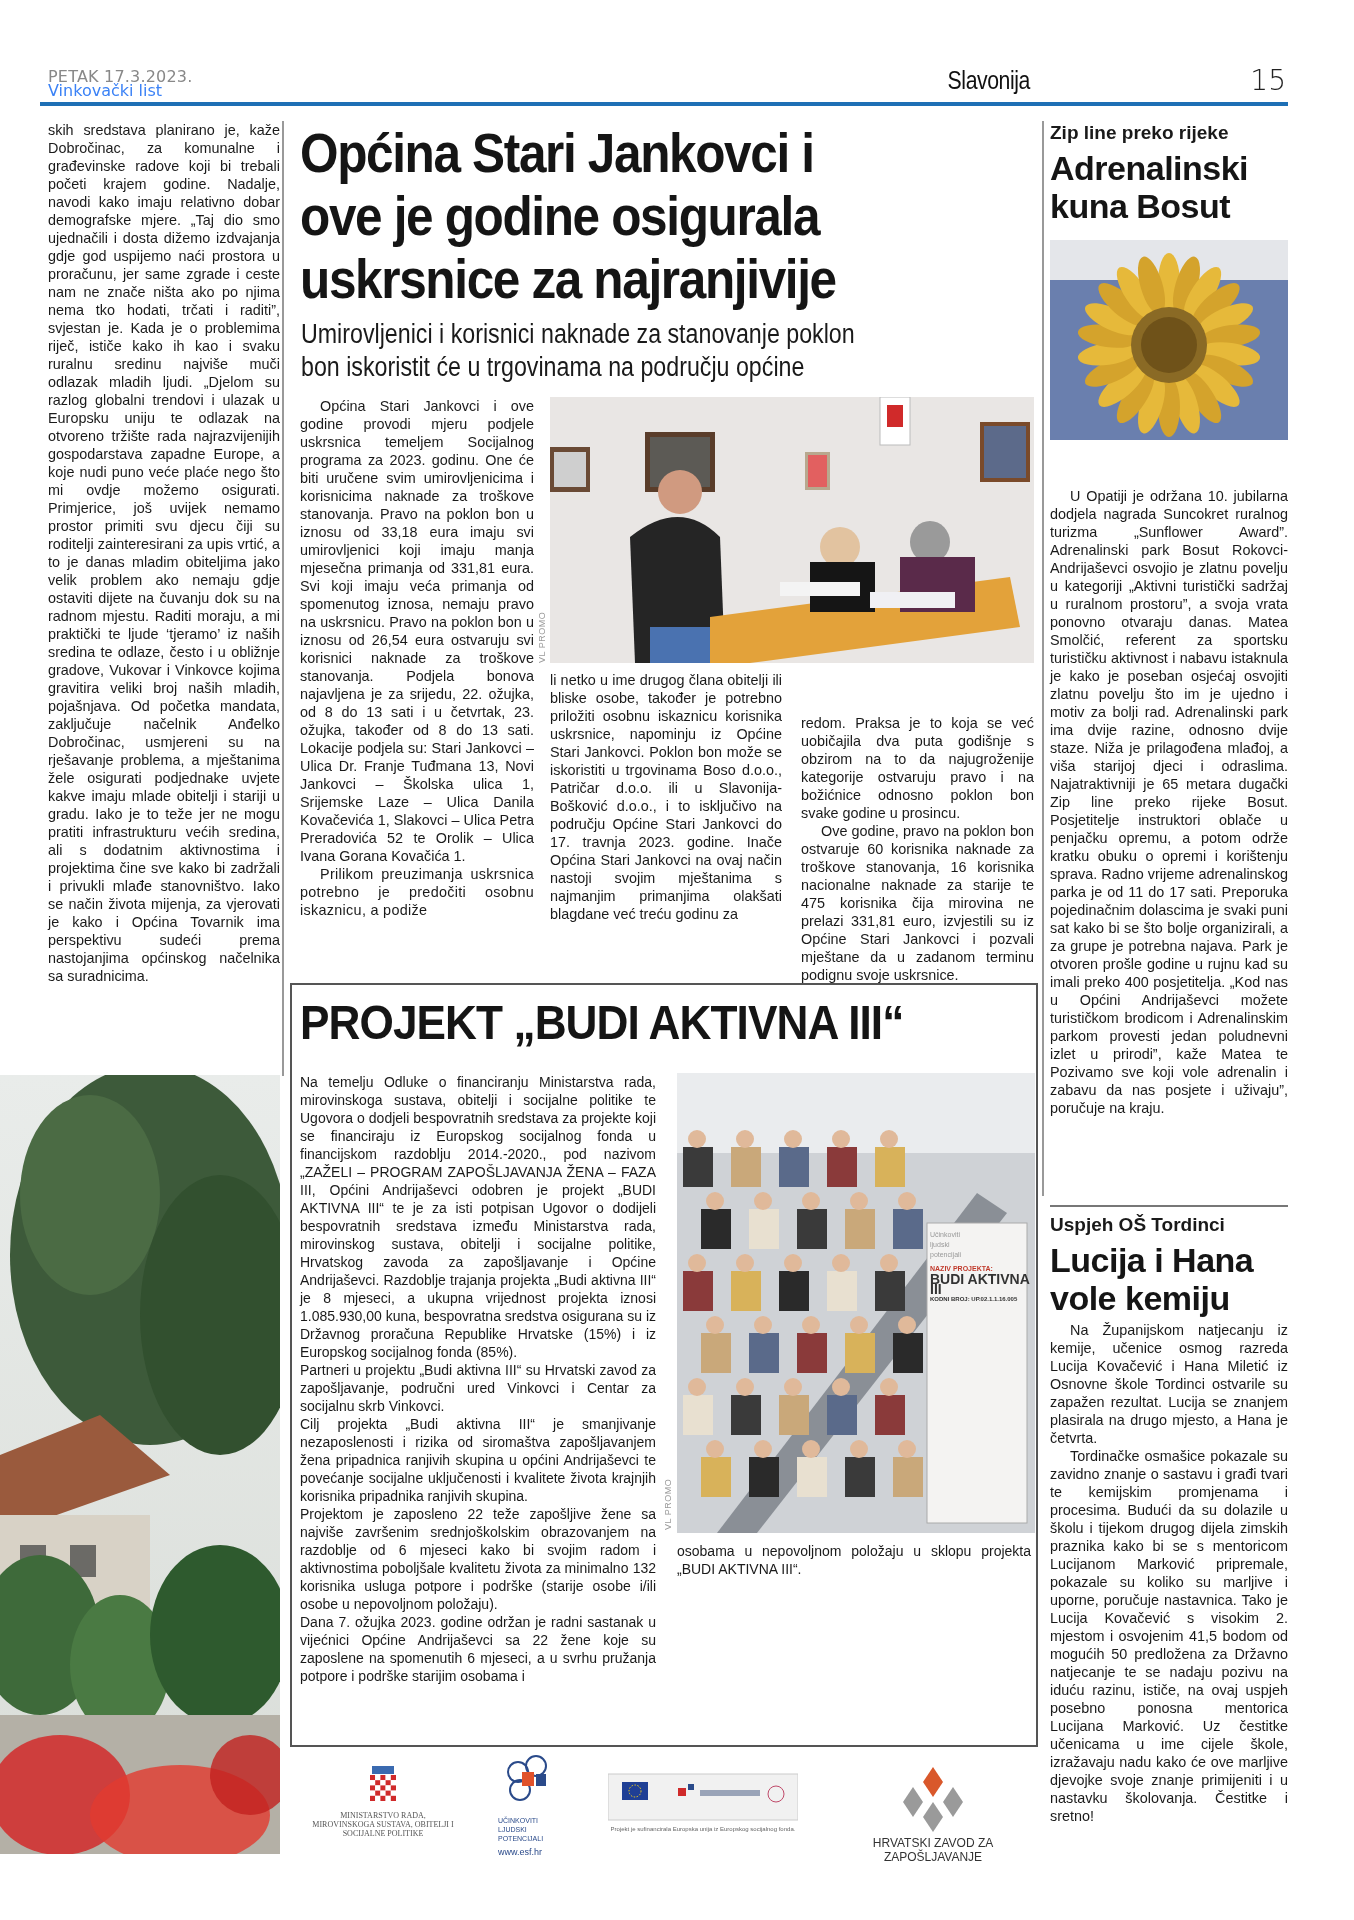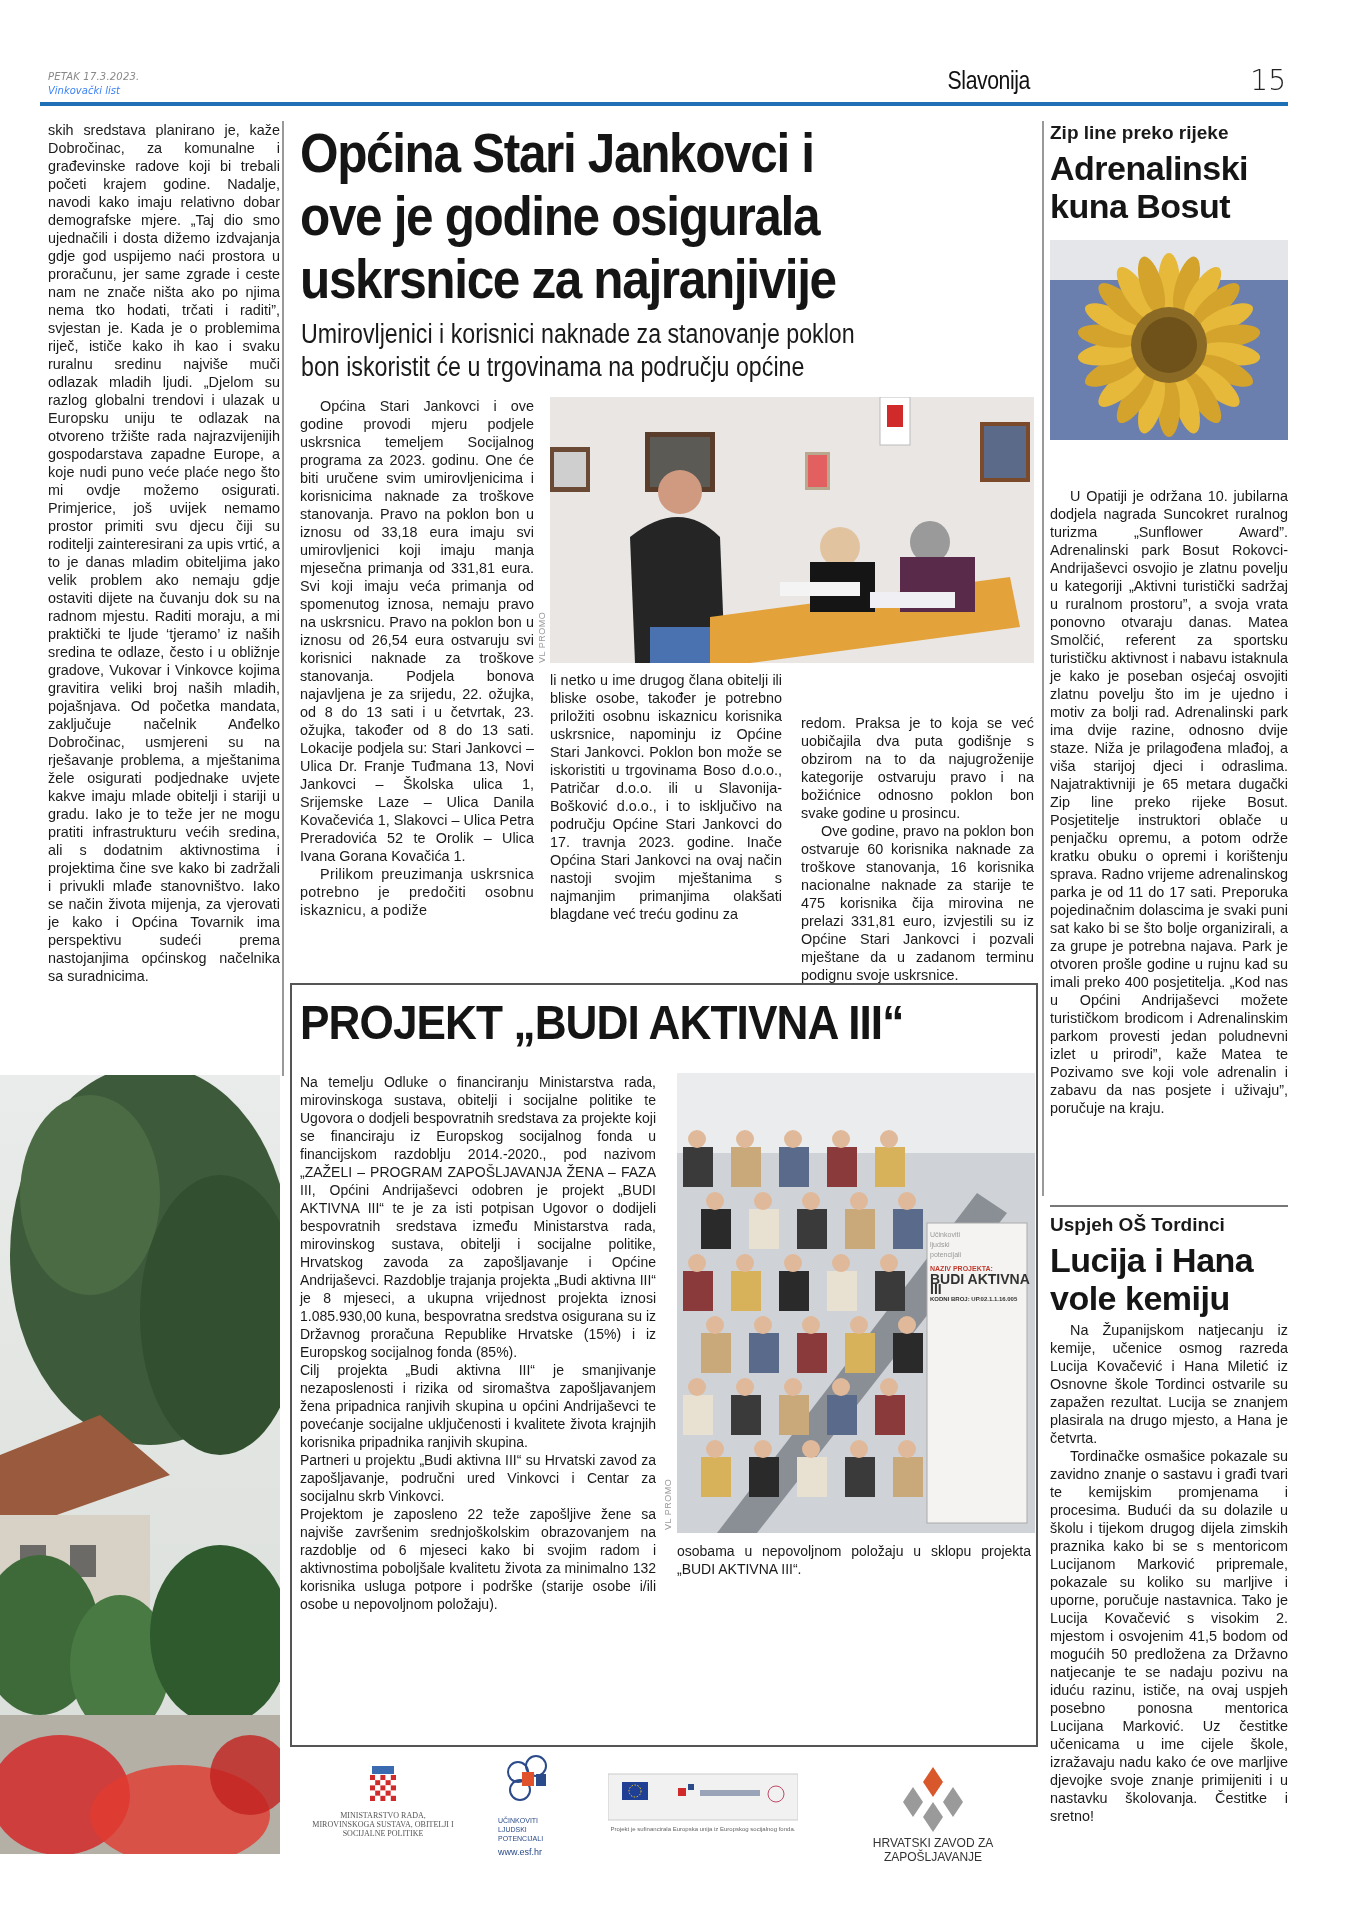--- a/index.html
+++ b/index.html
@@ -1,18 +1,18 @@
 <!DOCTYPE html>
 <html><head>
 <meta charset="utf-8">
 <style>
   html, body { margin:0; padding:0; background:#fff; }
   body { width:1354px; height:1920px; position:relative; overflow:hidden; font-family:"DejaVu Sans", sans-serif; color:#1a1a1a; }
   .abs { position:absolute; }
-  .hdr-left { left:48px; top:70px; font-size:10px; line-height:14px;font-style:italic; }
+  .hdr-left { left:48px; top:70px; font-size:16px; line-height:14px; }
   .hdr-date { color:#888; letter-spacing:0.2px; }
   .hdr-paper { color:#3b82f6; }
   .hdr-section { left:880px; top:66px; width:150px; text-align:right; font-family:"Liberation Sans", sans-serif; font-size:25px; color:#111; letter-spacing:-0.5px; transform:scaleX(0.85); transform-origin:right; }
   .hdr-page { left:1180px; top:64px; width:106px; text-align:right; font-family:"DejaVu Sans", sans-serif; font-weight:300; font-size:28px; color:#222; }
   .hdr-rule { left:40px; top:102px; width:1248px; height:4px; background:#1e6fb5; }
   .body-text { font-family:"Liberation Sans", sans-serif; font-size:14.4px; line-height:18px; text-align:justify; color:#1a1a1a; }
   .col1 { left:48px; top:121px; width:232px; }
   .vrule { width:2px; background:#999; }
   .main-title { left:300px; top:122px; width:740px; font-family:"Liberation Sans", sans-serif; font-weight:bold; font-size:55px; line-height:63px; letter-spacing:-1.5px; color:#151515; transform:scaleX(0.9); transform-origin:left; white-space:nowrap; }
   .main-sub { left:301px; top:318px; width:760px; font-family:"Liberation Sans", sans-serif; font-size:27px; line-height:33px; color:#1a1a1a; transform:scaleX(0.86); transform-origin:left; white-space:nowrap; }
@@ -175,23 +175,24 @@
 <div class="abs body-text rcol" style="top:1321px;">
   <p class="indent">Na Županijskom natjecanju iz kemije, učenice osmog razreda Lucija Kovačević i Hana Miletić iz Osnovne škole Tordinci ostvarile su zapažen rezultat. Lucija se znanjem plasirala na drugo mjesto, a Hana je četvrta.</p>
   <p class="indent">Tordinačke osmašice pokazale su zavidno znanje o sastavu i građi tvari te kemijskim promjenama i procesima. Budući da su dolazile u školu i tijekom drugog dijela zimskih praznika kako bi se s mentoricom Lucijanom Marković pripremale, pokazale su koliko su marljive i uporne, poručuje nastavnica. Tako je Lucija Kovačević s visokim 2. mjestom i osvojenim 41,5 bodom od mogućih 50 predložena za Državno natjecanje te se nadaju pozivu na iduću razinu, ističe, na ovaj uspjeh posebno ponosna mentorica Lucijana Marković. Uz čestitke učenicama u ime cijele škole, izražavaju nadu kako će ove marljive djevojke svoje znanje primijeniti i u nastavku školovanja. Čestitke i sretno!</p>
 </div>
 
 <div class="abs box"></div>
 <div class="abs box-title">PROJEKT „BUDI AKTIVNA III“</div>
 
 <div class="abs body-text box-col-a">
   <p>Na temelju Odluke o financiranju Ministarstva rada, mirovinskoga sustava, obitelji i socijalne politike te Ugovora o dodjeli bespovratnih sredstava za projekte koji se financiraju iz Europskog socijalnog fonda u financijskom razdoblju 2014.-2020., pod nazivom „ZAŽELI – PROGRAM ZAPOŠLJAVANJA ŽENA – FAZA III, Općini Andrijaševci odobren je projekt „BUDI AKTIVNA III“ te je za isti potpisan Ugovor o dodijeli bespovratnih sredstava između Ministarstva rada, mirovinskog sustava, obitelji i socijalne politike, Hrvatskog zavoda za zapošljavanje i Općine Andrijaševci. Razdoblje trajanja projekta „Budi aktivna III“ je 8 mjeseci, a ukupna vrijednost projekta iznosi 1.085.930,00 kuna, bespovratna sredstva osigurana su iz Državnog proračuna Republike Hrvatske (15%) i iz Europskog socijalnog fonda (85%).</p>
+  <p>Partneri u projektu „Budi aktivna III“ su Hrvatski zavod za zapošljavanje, područni ured Vinkovci i Centar za socijalnu skrb Vinkovci.</p>
   <p>Cilj projekta „Budi aktivna III“ je smanjivanje nezaposlenosti i rizika od siromaštva zapošljavanjem žena pripadnica ranjivih skupina u općini Andrijaševci te povećanje socijalne uključenosti i kvalitete života krajnjih korisnika pripadnika ranjivih skupina.</p>
-  <p>Partneri u projektu „Budi aktivna III“ su Hrvatski zavod za zapošljavanje, područni ured Vinkovci i Centar za socijalnu skrb Vinkovci.</p>
   <p>Projektom je zaposleno 22 teže zapošljive žene sa najviše završenim srednjoškolskim obrazovanjem na razdoblje od 6 mjeseci kako bi svojim radom i aktivnostima poboljšale kvalitetu života za minimalno 132 korisnika usluga potpore i podrške (starije osobe i/ili osobe u nepovoljnom položaju).</p>
+  <p>Dana 7. ožujka 2023. godine održan je radni sastanak u vijećnici Općine Andrijaševci sa 22 žene koje su zaposlene na spomenutih 6 mjeseci, a u svrhu pružanja potpore i podrške starijim osobama i</p>
 </div>
 
 <div class="abs photo2">
   <svg width="358" height="460" viewBox="0 0 358 460">
     <rect width="358" height="460" fill="#cfd2d6"></rect>
     <rect x="0" y="0" width="358" height="80" fill="#eaecee"></rect>
     <polygon points="40,460 300,120 330,140 80,460" fill="#8a8f96"></polygon>
     <g id="crowd">
         <rect x="6" y="74" width="30" height="40" fill="#3a3a3a"></rect>
         <circle cx="20" cy="66" r="9" fill="#e0b99a"></circle>

